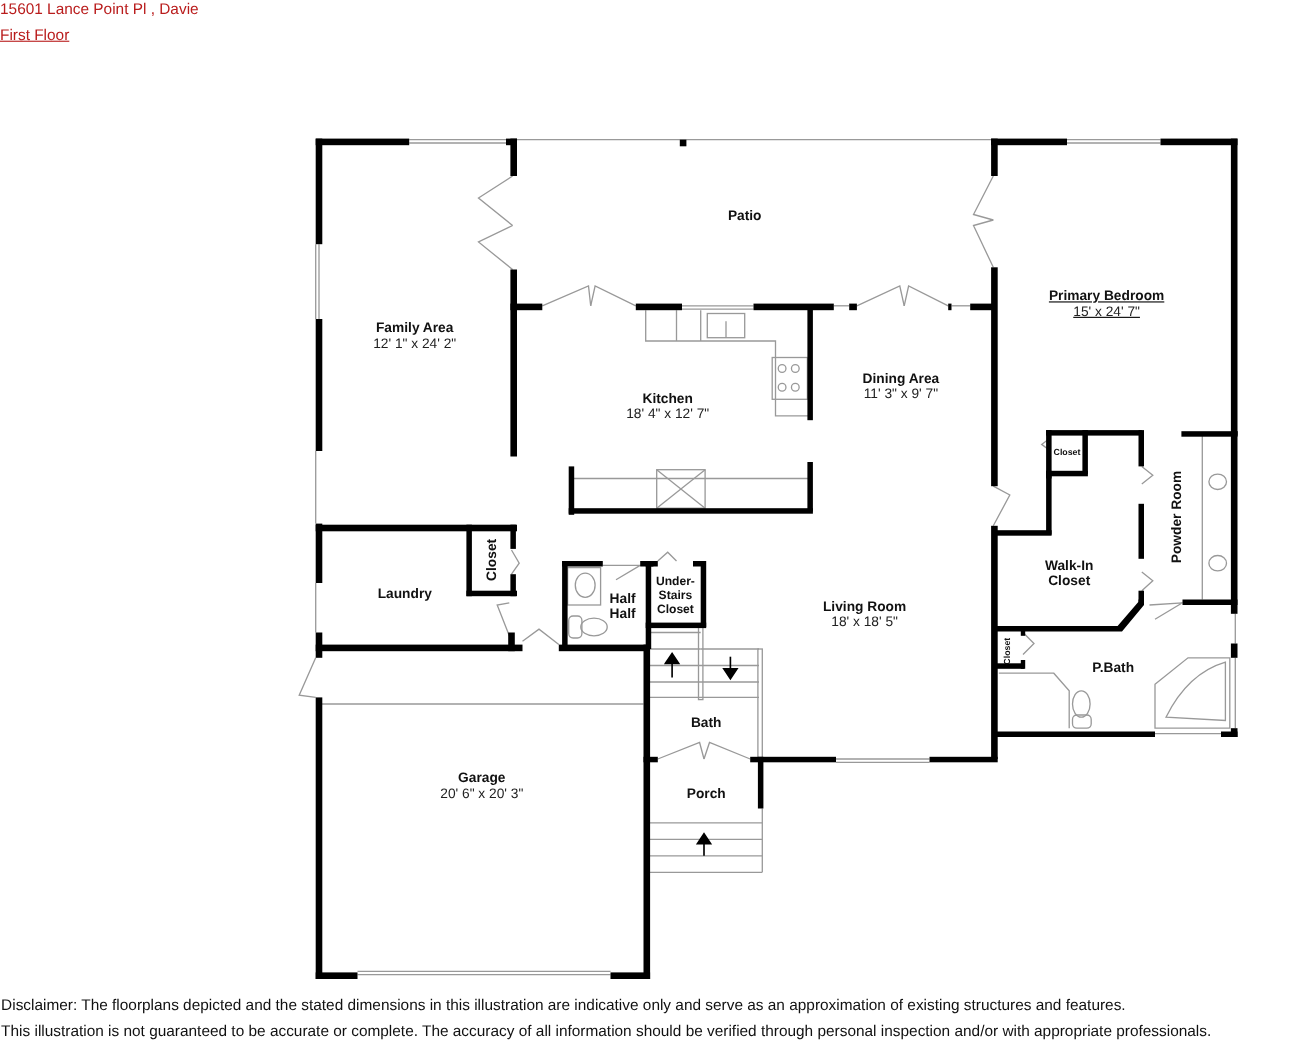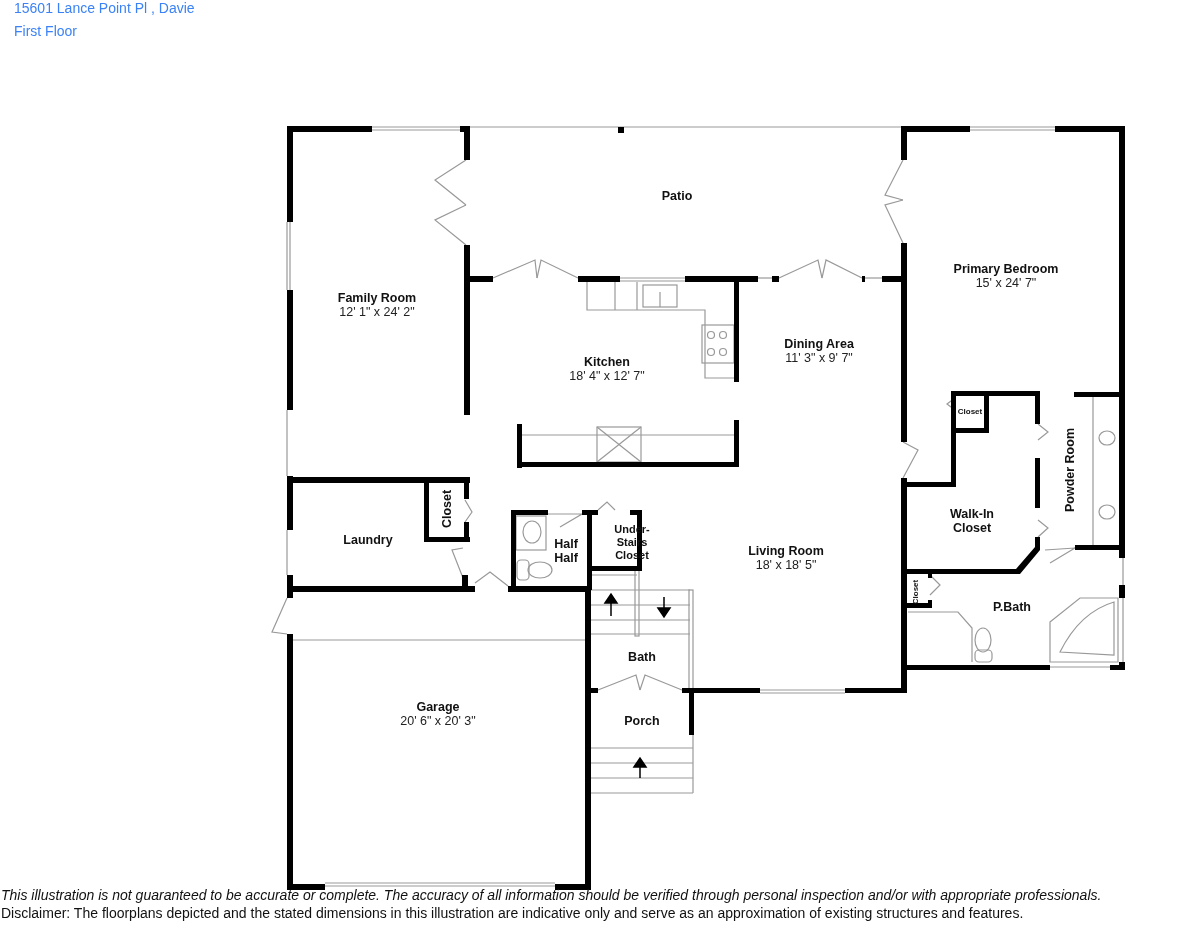--- a/index.html
+++ b/index.html
@@ -1,31 +1,31 @@
 <!DOCTYPE html>
 <html><head>
 <meta charset="utf-8">
 <style>
   html, body { margin:0; padding:0; background:#ffffff; }
   body { width:1188px; height:946px; position:relative; overflow:hidden; font-family:"Liberation Sans", sans-serif; color:#000; }
-  .hdr { position:absolute; left:14px; font-size:14px; line-height:16px; color:#3b82f6; white-space:nowrap; }
+  .hdr { position:absolute; left:0; font-size:14px; line-height:16px; color:#b91c1c; white-space:nowrap; }
   .disc { position:absolute; left:1px; font-size:14px; line-height:16px; color:#111; white-space:nowrap; }
   svg.plan { position:absolute; left:0; top:0; }
   .room { position:absolute; text-align:center; transform:translate(-50%,-50%); white-space:nowrap; }
   .rname { font-weight:bold; font-size:12.5px; line-height:14px; color:#111; }
   .rdim { font-size:12.5px; line-height:14px; color:#222; }
   .small { font-size:11px; line-height:13px; }
   .tiny { font-size:8px; font-weight:bold; }
   .vert { transform:translate(-50%,-50%) rotate(-90deg); }
 </style>
 </head>
 <body>
 
 <div class="hdr" style="top:0px;">15601 Lance Point Pl , Davie</div>
-<div class="hdr" style="top:23px;">First Floor</div>
+<div class="hdr" style="top:23px;text-decoration:underline;">First Floor</div>
 
 <svg class="plan" width="1188" height="946" viewBox="0 0 1188 946">
 
   <g stroke="#999" stroke-width="1.2" fill="none">
 
     <line x1="466" y1="127" x2="903" y2="127"></line>
 
     <line x1="372" y1="127" x2="460" y2="127"></line>
     <line x1="372" y1="130" x2="460" y2="130"></line>
 
@@ -227,32 +227,32 @@
       <polygon points="658,608 664,617 670,608"></polygon>
     <line x1="640" y1="778" x2="640" y2="764"></line>
       <polygon points="634,767 640,758 646,767"></polygon>
   </g>
 </svg>
 
 <div class="room" style="left:677px; top:196px;text-align:center;">
   <div class="rname">Patio</div>
 </div>
 <div class="room" style="left:377px; top:305px;">
-  <div class="rname">Family Room</div>
+  <div class="rname">Family Area</div>
   <div class="rdim">12' 1" x 24' 2"</div>
 </div>
 <div class="room" style="left:607px; top:369px;">
   <div class="rname">Kitchen</div>
   <div class="rdim">18' 4" x 12' 7"</div>
 </div>
 <div class="room" style="left:819px; top:351px;">
   <div class="rname">Dining Area</div>
   <div class="rdim">11' 3" x 9' 7"</div>
 </div>
-<div class="room" style="left:1006px; top:276px;">
+<div class="room" style="left:1006px; top:276px;text-decoration:underline;">
   <div class="rname">Primary Bedroom</div>
   <div class="rdim">15' x 24' 7"</div>
 </div>
 <div class="room" style="left:970px; top:412px;">
   <div class="rname tiny">Closet</div>
 </div>
 <div class="room vert" style="left:1070px; top:470px;">
   <div class="rname">Powder Room</div>
 </div>
 <div class="room" style="left:972px; top:521px;">
@@ -268,34 +268,34 @@
 <div class="room" style="left:368px; top:540px;">
   <div class="rname">Laundry</div>
 </div>
 <div class="room vert" style="left:447px; top:509px;">
   <div class="rname">Closet</div>
 </div>
 <div class="room" style="left:566px; top:551px;">
   <div class="rname">Half</div>
   <div class="rname">Half</div>
 </div>
-<div class="room" style="left:614px; top:542px;margin-left:18px;">
+<div class="room" style="left:614px; top:542px;">
   <div class="rname small">Under-</div>
   <div class="rname small">Stairs</div>
   <div class="rname small">Closet</div>
 </div>
 <div class="room" style="left:786px; top:558px;">
   <div class="rname">Living Room</div>
   <div class="rdim">18' x 18' 5"</div>
 </div>
 <div class="room" style="left:642px; top:657px;">
   <div class="rname">Bath</div>
 </div>
 <div class="room" style="left:642px; top:721px;text-align:center;">
   <div class="rname">Porch</div>
 </div>
 <div class="room" style="left:438px; top:714px;">
   <div class="rname">Garage</div>
   <div class="rdim">20' 6" x 20' 3"</div>
 </div>
 
 <div class="disc" style="top:905px;">Disclaimer: The floorplans depicted and the stated dimensions in this illustration are indicative only and serve as an approximation of existing structures and features.</div>
-<div class="disc" style="top:887px;font-style:italic;">This illustration is not guaranteed to be accurate or complete. The accuracy of all information should be verified through personal inspection and/or with appropriate professionals.</div>
+<div class="disc" style="top:929px;">This illustration is not guaranteed to be accurate or complete. The accuracy of all information should be verified through personal inspection and/or with appropriate professionals.</div>
 
 </body></html>

